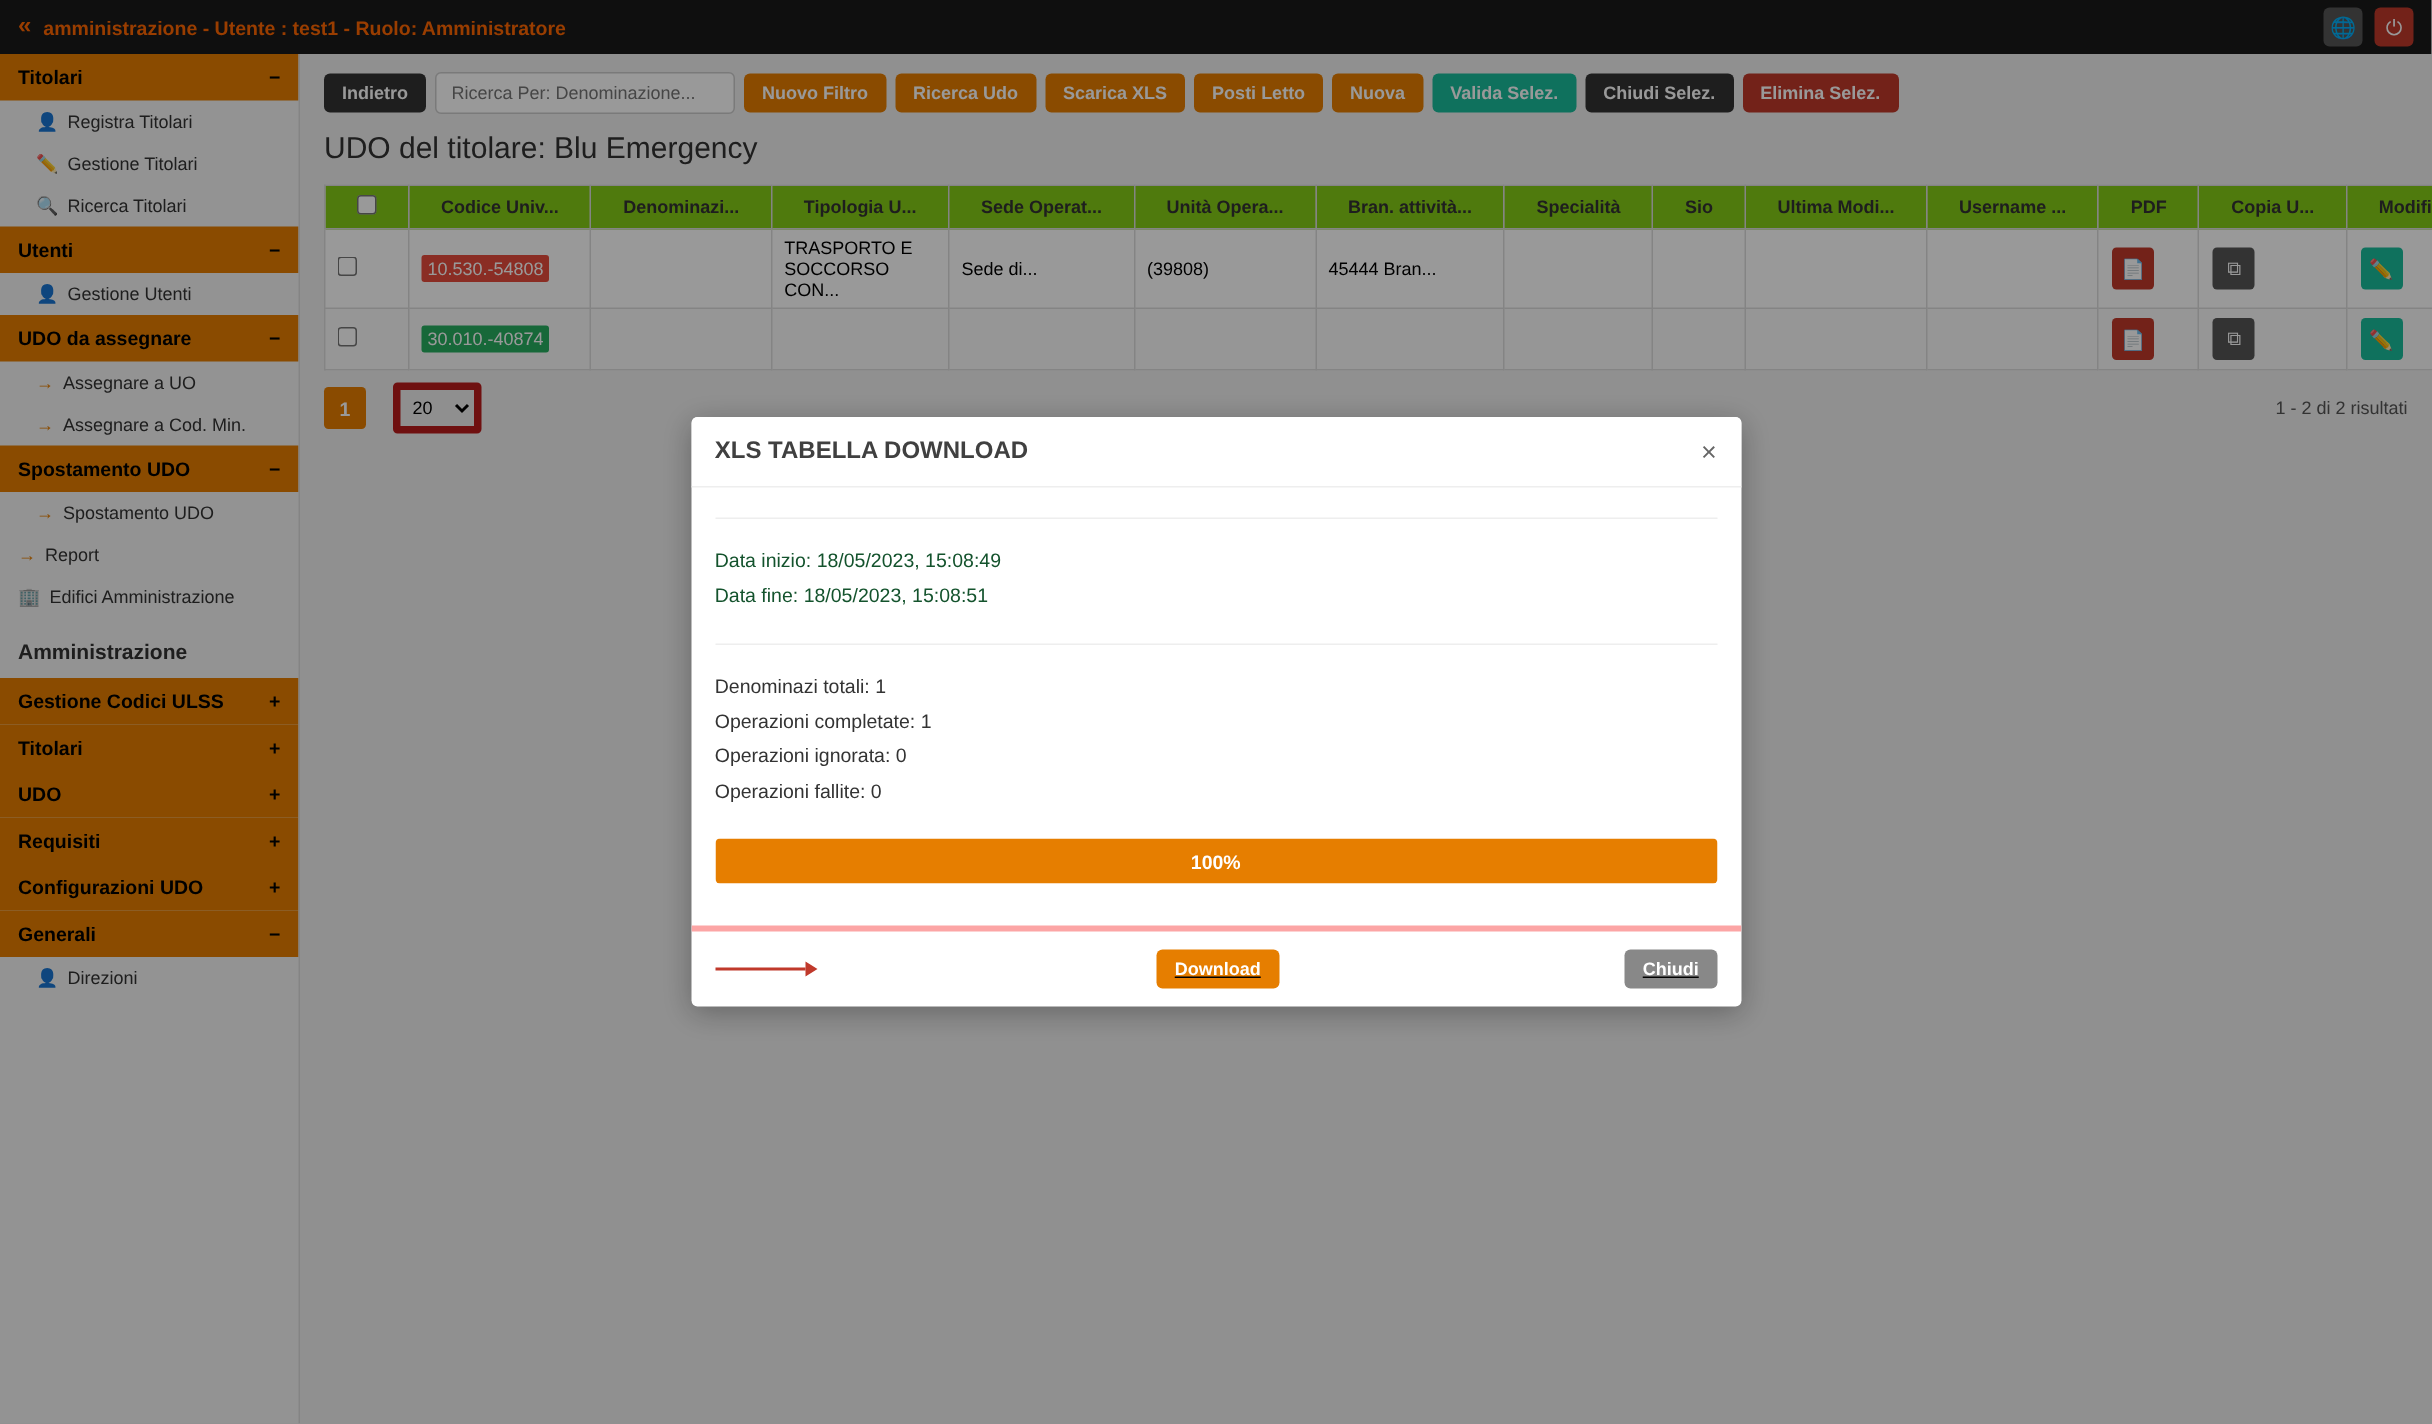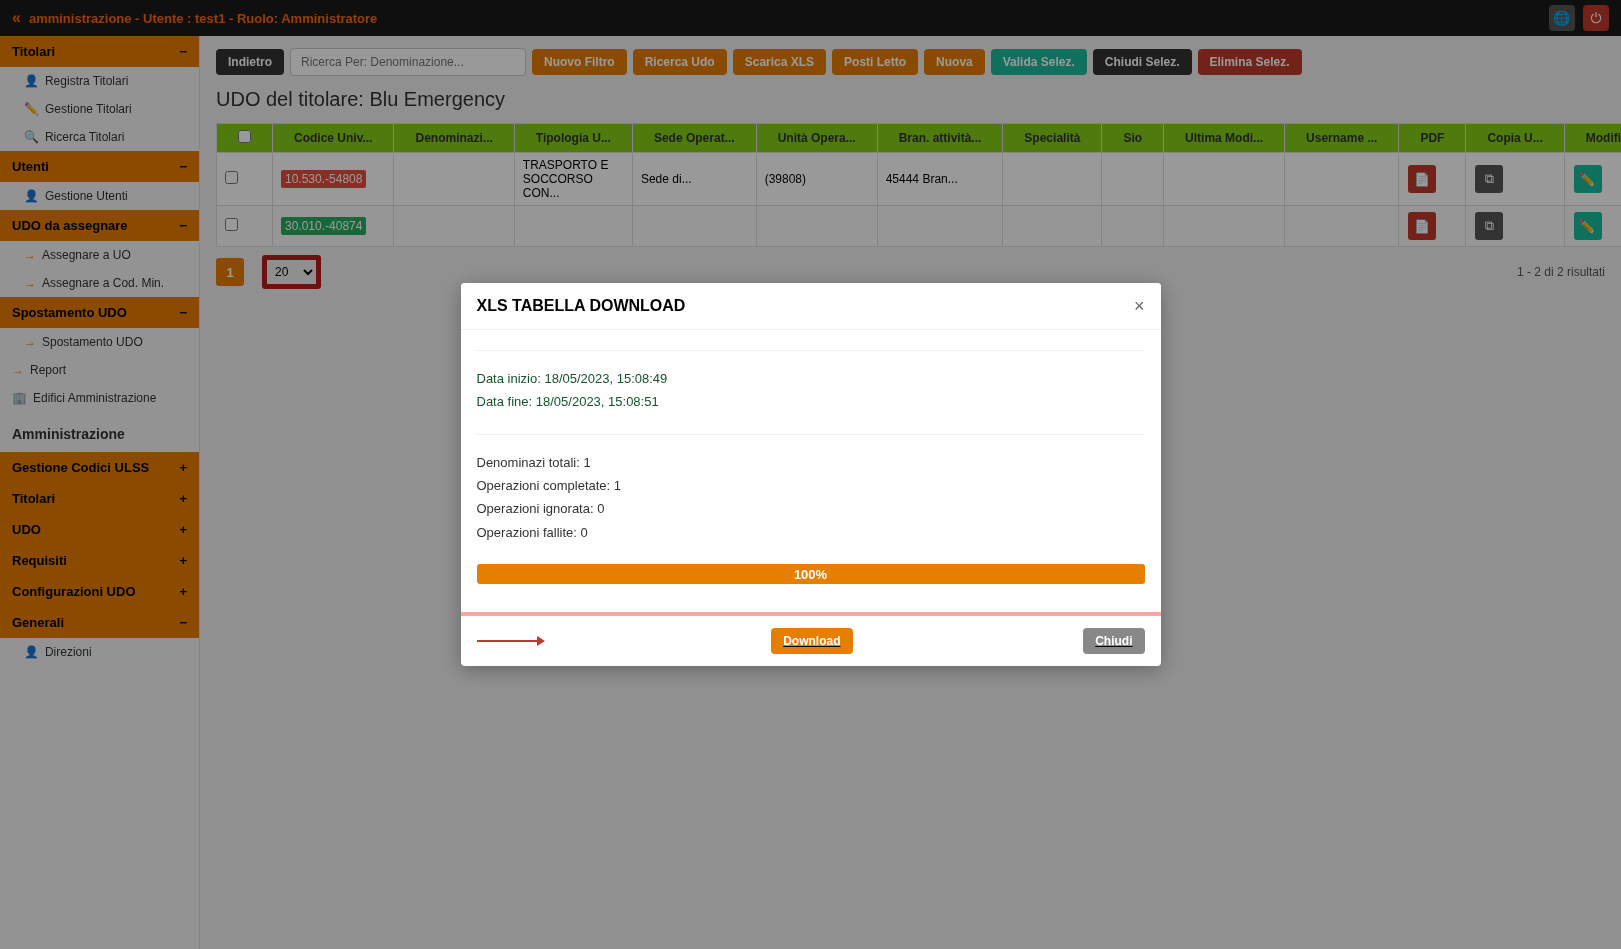--- a/index.html
+++ b/index.html
@@ -89,21 +89,21 @@
     .btn-dark { background: #333; }
     .btn-orange { background: #e67e00; }
     .btn-teal { background: #1abc9c; }
     .btn-red { background: #c0392b; }
     .btn-gray { background: #888; }
     .search-box {
       padding: 6px 10px;
       border: 1px solid #ccc;
       border-radius: 4px;
       font-size: 12px;
-      width: 236px;
+      width: 200px;
     }
 
     
     .page-title {
       font-size: 20px;
       color: #333;
       margin-bottom: 12px;
       font-weight: normal;
     }
 
@@ -184,21 +184,21 @@
       background: white;
       padding: 14px 16px;
       border-bottom: 1px solid #eee;
       display: flex;
       justify-content: space-between;
       align-items: center;
     }
     .modal-title {
       font-size: 16px;
       font-weight: bold;
-      color: #000000;
+      color: #404040;
     }
     .modal-close {
       background: none;
       border: none;
       font-size: 18px;
       cursor: pointer;
       color: #666;
       line-height: 1;
     }
     .modal-body {
@@ -210,21 +210,21 @@
       line-height: 1.8;
     }
     .modal-ops {
       color: #333;
       line-height: 1.8;
       margin-bottom: 20px;
     }
     .progress-bar-container {
       background: #f0f0f0;
       border-radius: 3px;
-      height: 20px;
+      height: 30px;
       overflow: hidden;
       margin-bottom: 8px;
     }
     .progress-bar {
       height: 100%;
       background: #e67e00;
       display: flex;
       align-items: center;
       justify-content: center;
       color: white;

